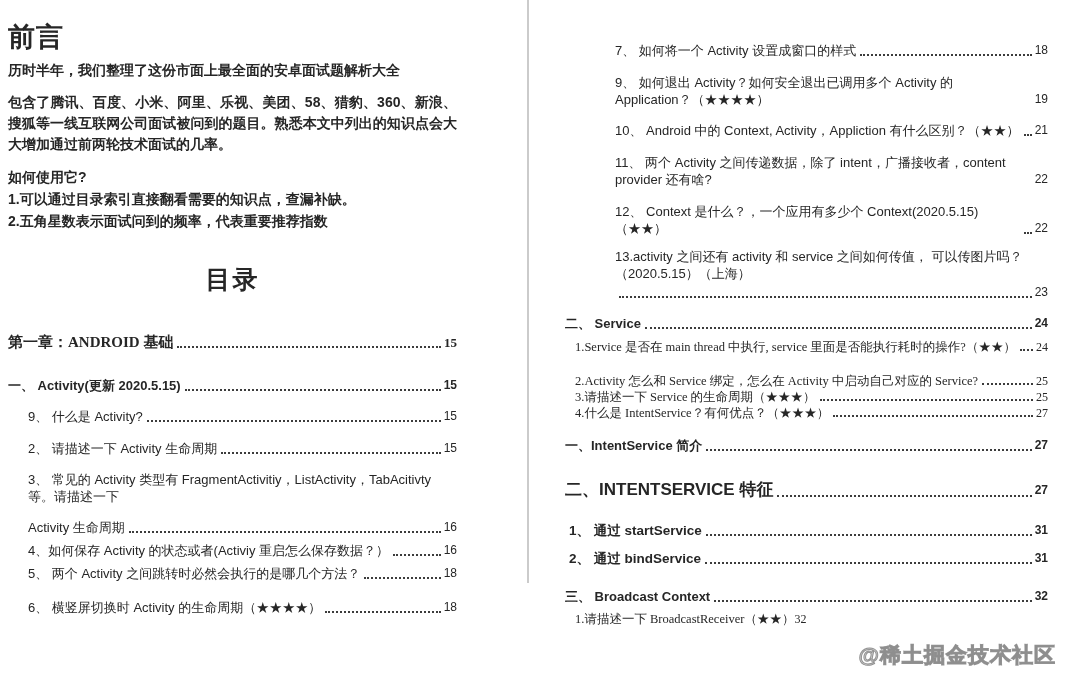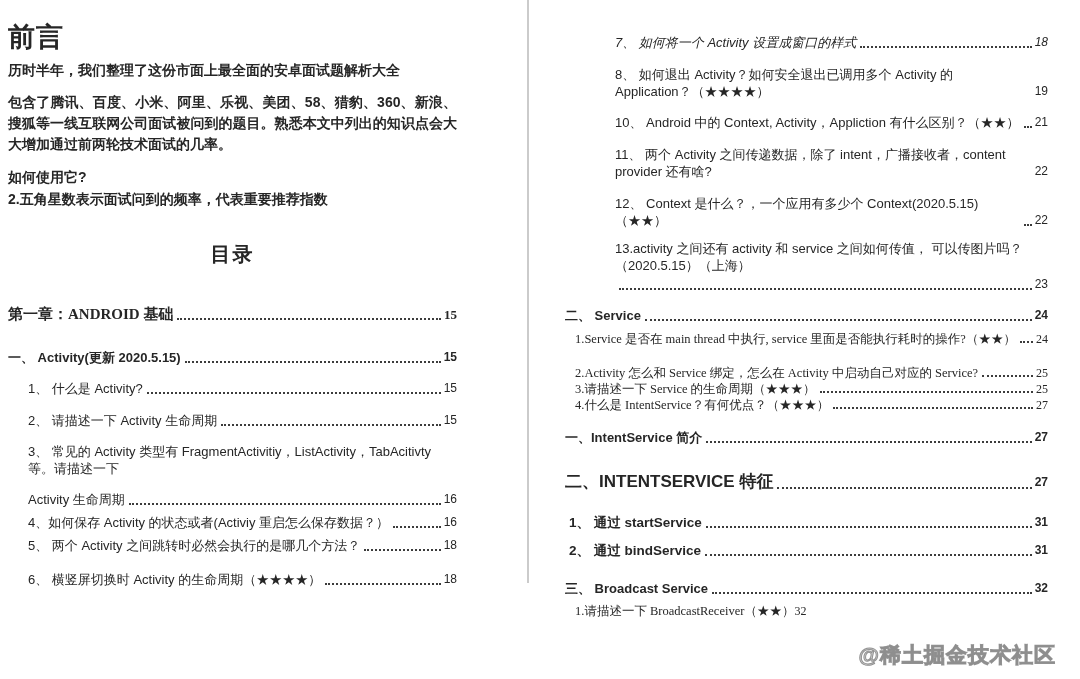--- a/index.html
+++ b/index.html
@@ -15,21 +15,21 @@
   .page-right { flex:1; box-sizing:border-box; padding:30px 32px 0 36px; }
 
   
   .preface-title { font-size:27px; font-weight:700; letter-spacing:1px; line-height:30px; }
   .preface-intro { margin-top:8px; font-size:14px; font-weight:600; line-height:20px; }
   .preface-body  { margin-top:12px; font-size:14px; font-weight:600; line-height:21px;
                    text-align:justify; }
   .howto-title   { margin-top:14px; font-size:14px; font-weight:700; }
   .usage-note    { margin-top:3px; font-size:14px; font-weight:600; line-height:19px; }
   .usage-note:first-of-type { margin-top:15px; }
-  .toc-title     { margin-top:32px; font-size:20px; font-weight:700; text-align:center;
+  .toc-title     { margin-top:32px; font-size:25px; font-weight:700; text-align:center;
                    letter-spacing:2px; }
 
   
   .toc-entry { line-height:17px; }
   .toc-line  { display:flex; align-items:flex-end; }
   .toc-label { flex:0 1 auto; }
   .toc-dots  { flex:1 1 8px; min-width:8px; border-bottom:2px dotted #3c3c3c;
                margin:0 3px 3px 4px; }
   .toc-dots.invisible { border-bottom:none; }
   .toc-page  { font-size:12px; flex:none; }
@@ -61,40 +61,41 @@
 </head>
 <body>
 
 <div class="spread">
 
   <div class="page-left">
     <div class="preface-title">前言</div>
     <div class="preface-intro">历时半年，我们整理了这份市面上最全面的安卓面试题解析大全</div>
     <div class="preface-body">包含了腾讯、百度、小米、阿里、乐视、美团、58、猎豹、360、新浪、搜狐等一线互联网公司面试被问到的题目。熟悉本文中列出的知识点会大大增加通过前两轮技术面试的几率。</div>
     <div class="howto-title">如何使用它?</div>
+    <div class="usage-note">1.可以通过目录索引直接翻看需要的知识点，查漏补缺。</div>
     <div class="usage-note">2.五角星数表示面试问到的频率，代表重要推荐指数</div>
     <div class="toc-title">目录</div>
     <div id="left-entries">
         <div class="toc-entry e-chapter" style="margin-top: 38px;">
           <div class="toc-line">
             <span class="toc-label">第一章：ANDROID 基础</span>
             <span class="toc-dots"></span>
             <span class="toc-page">15</span>
           </div>
         </div>
         <div class="toc-entry e-section" style="margin-top: 26px;">
           <div class="toc-line">
             <span class="toc-label">一、 Activity(更新 2020.5.15)</span>
             <span class="toc-dots"></span>
             <span class="toc-page">15</span>
           </div>
         </div>
         <div class="toc-entry e-item" style="margin-top: 14px;">
           <div class="toc-line">
-            <span class="toc-label">1、 什么是 Activity?</span>
+            <span class="toc-label">9、 什么是 Activity?</span>
             <span class="toc-dots"></span>
             <span class="toc-page">15</span>
           </div>
         </div>
         <div class="toc-entry e-item" style="margin-top: 15px;">
           <div class="toc-line">
             <span class="toc-label">2、 请描述一下 Activity 生命周期</span>
             <span class="toc-dots"></span>
             <span class="toc-page">15</span>
           </div>
@@ -128,30 +129,30 @@
             <span class="toc-page">18</span>
           </div>
         </div>
       </div>
   </div>
 
   <div class="divider"></div>
 
   <div class="page-right">
     <div id="right-entries">
-        <div class="toc-entry e-item" style="margin-top: 4px; font-style: italic;">
+        <div class="toc-entry e-item" style="margin-top: 12px;">
           <div class="toc-line">
             <span class="toc-label">7、 如何将一个 Activity 设置成窗口的样式</span>
             <span class="toc-dots"></span>
             <span class="toc-page">18</span>
           </div>
         </div>
         <div class="toc-entry e-item" style="margin-top: 15px;">
           <div class="toc-line">
-            <span class="toc-label">8、 如何退出 Activity？如何安全退出已调用多个 Activity 的 Application？（★★★★）</span>
+            <span class="toc-label">9、 如何退出 Activity？如何安全退出已调用多个 Activity 的 Application？（★★★★）</span>
             <span class="toc-dots invisible"></span>
             <span class="toc-page">19</span>
           </div>
         </div>
         <div class="toc-entry e-item" style="margin-top: 14px;">
           <div class="toc-line">
             <span class="toc-label">10、 Android 中的 Context, Activity，Appliction 有什么区别？（★★）</span>
             <span class="toc-dots"></span>
             <span class="toc-page">21</span>
           </div>
@@ -236,21 +237,21 @@
         </div>
         <div class="toc-entry e-section-md" style="margin-top: 11px;">
           <div class="toc-line">
             <span class="toc-label">2、 通过 bindService</span>
             <span class="toc-dots"></span>
             <span class="toc-page">31</span>
           </div>
         </div>
         <div class="toc-entry e-section" style="margin-top: 21px;">
           <div class="toc-line">
-            <span class="toc-label">三、 Broadcast Service</span>
+            <span class="toc-label">三、 Broadcast Context</span>
             <span class="toc-dots"></span>
             <span class="toc-page">32</span>
           </div>
         </div>
         <div class="toc-entry e-sub" style="margin-top: 7px;">
           <div class="toc-line">
             <span class="toc-label">1.请描述一下 BroadcastReceiver（★★）</span>
             <span class="toc-page">32</span>
           </div>
         </div>

